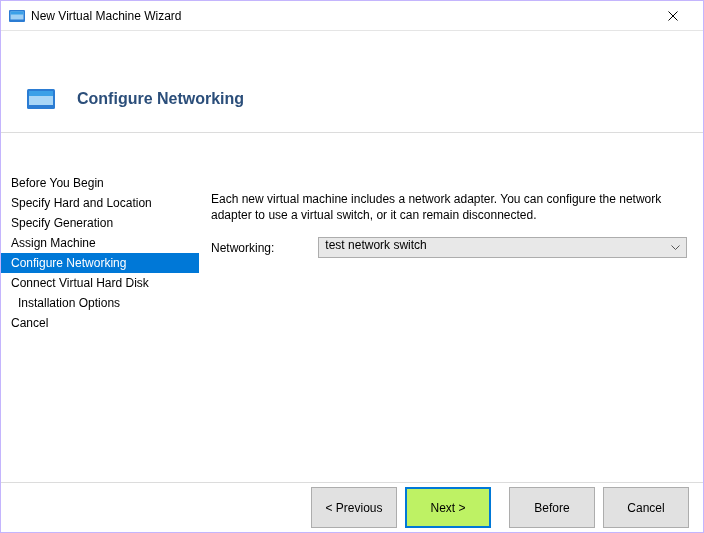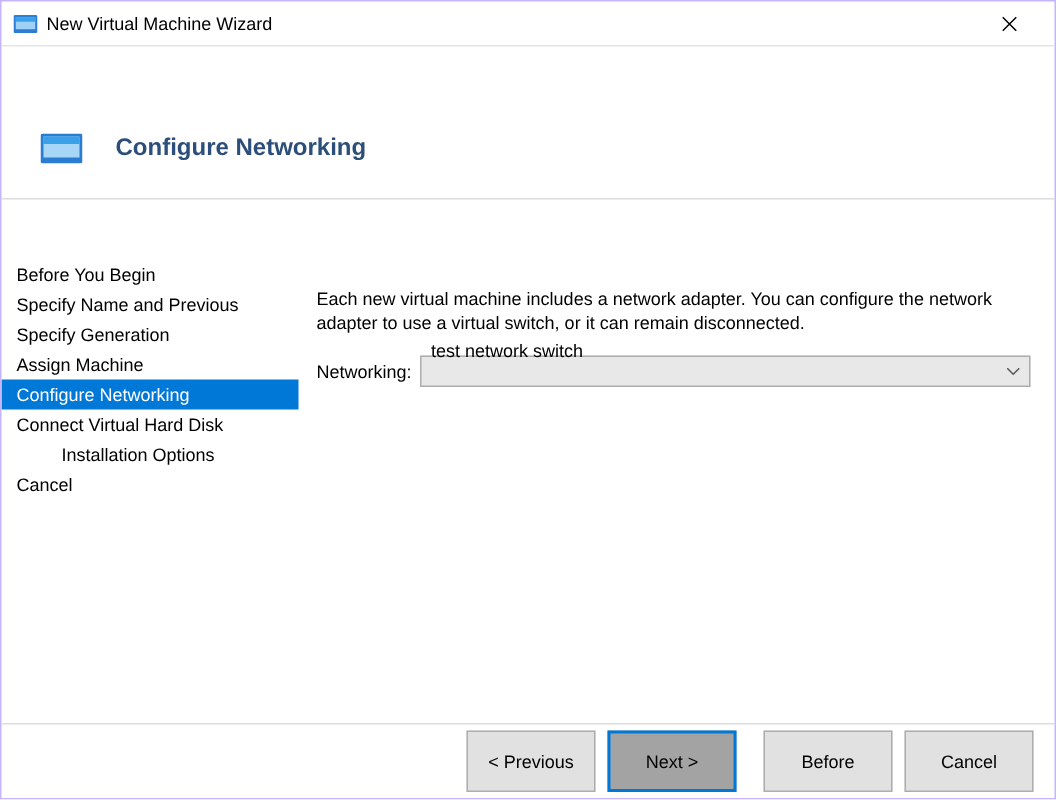--- a/index.html
+++ b/index.html
@@ -68,21 +68,21 @@
     padding: 3px 10px 3px 10px;
     font-size: 12px;
     cursor: default;
     white-space: nowrap;
   }
   .sidebar .step.active {
     background: #0078d7;
     color: #fff;
   }
   .sidebar .step.indent {
-    padding-left: 40px;
+    padding-left: 17px;
   }
 
   .content {
     flex: 1;
     padding: 8px 16px 8px 12px;
   }
   .content .desc {
     font-size: 12px;
     line-height: 1.35;
     margin: 16px 0 14px 0;
@@ -94,23 +94,24 @@
   .field-row label {
     font-size: 12px;
     white-space: nowrap;
   }
   .select-wrap {
     flex: 1;
     position: relative;
     border: 1px solid #adadad;
     background: #e8e8e8;
     height: 21px;
-    display: flex; align-items: flex-end;
+    display: flex; align-items: flex-start;
     padding: 0 22px 16px 6px;
     font-size: 12px;
+    margin-left: 38px;
   }
   .select-wrap .chev {
     position: absolute; right: 6px; top: 50%; transform: translateY(-50%);
     pointer-events: none;
   }
 
   .footer {
     height: 50px;
     border-top: 1px solid #dcdcdc;
     display: flex; align-items: center; justify-content: flex-end;
@@ -121,21 +122,21 @@
     min-width: 86px; height: 41px;
     border: 1px solid #adadad;
     background: #e1e1e1;
     font-size: 12px;
     display: inline-flex; align-items: center; justify-content: center;
     padding: 0 10px;
     cursor: default;
   }
   .btn.primary {
     border: 2px solid #0078d7;
-    background: #a3a3a3;
+    background: #bef264;
   }
   .gap-big { margin-left: 10px; }
 
   svg { display: block; }
 </style>
 </head>
 <body>
 
 <div class="window">
 
@@ -162,21 +163,21 @@
         <rect x="2" y="2" width="24" height="14" fill="#a8d6f7"></rect>
         <rect x="2" y="2" width="24" height="5" fill="#3aa0e8"></rect>
       </svg>
     </span>
     <h1>Configure Networking</h1>
   </div>
 
   <div class="body">
     <div class="sidebar">
       <div class="step">Before You Begin</div>
-      <div class="step">Specify Name and Previous</div>
+      <div class="step">Specify Hard and Location</div>
       <div class="step">Specify Generation</div>
       <div class="step">Assign Machine</div>
       <div class="step active">Configure Networking</div>
       <div class="step">Connect Virtual Hard Disk</div>
       <div class="step indent">Installation Options</div>
       <div class="step">Cancel</div>
     </div>
 
     <div class="content">
       <p class="desc">Each new virtual machine includes a network adapter. You can configure the network adapter to use a virtual switch, or it can remain disconnected.</p>

